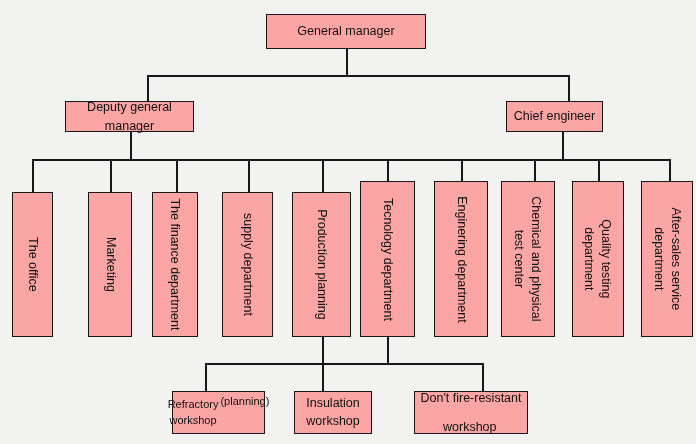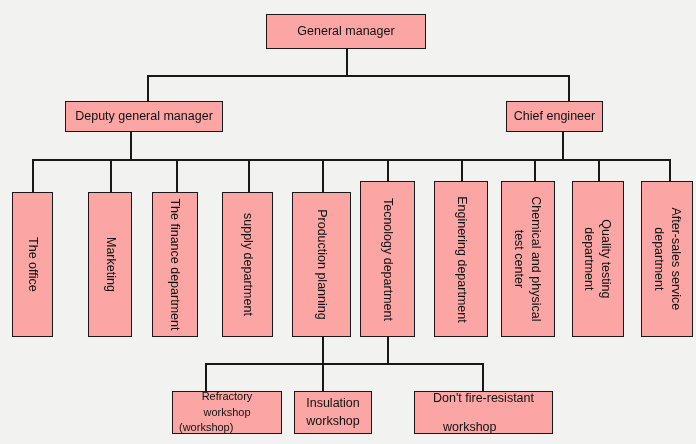--- a/index.html
+++ b/index.html
@@ -93,21 +93,21 @@
   <div class="ln h" style="left:205px; top:363px; width:278px;"></div>
 
   <div class="ln v" style="left:205px; top:363px; height:28px;"></div>
   <div class="ln v" style="left:322px; top:363px; height:28px;"></div>
   <div class="ln v" style="left:482px; top:363px; height:28px;"></div>
 
   <div class="box h" style="left:266px; top:14px; width:160px; height:35px;">
     <span>General manager</span>
   </div>
 
-  <div class="box h" style="left:65px; top:101px; width:158px; height:31px;">
+  <div class="box h" style="left:65px; top:101px; width:129px; height:31px;">
     <span>Deputy general manager</span>
   </div>
 
   <div class="box h" style="left:506px; top:101px; width:97px; height:31px;">
     <span>Chief engineer</span>
   </div>
 
   <div class="box v" style="left:12px; top:192px; width:41px; height:145px;">
     <span class="vtext">The office</span>
   </div>
@@ -150,28 +150,28 @@
     </span>
   </div>
 
   <div class="box v" style="left:641px; top:181px; width:52px; height:156px;">
     <span class="vtext">
       <span>After-sales service</span>
       <span class="l2">department</span>
     </span>
   </div>
 
-  <div class="box h" style="left:172px; top:391px; width:110px; height:43px; flex-direction:column; justify-content:center;">
+  <div class="box h" style="left:172px; top:391px; width:93px; height:43px; flex-direction:row; justify-content:center;">
     <span style="font-size:11px;">Refractory workshop</span>
-    <span style="font-size:11px; align-self:flex-start; padding-left:2px;">(workshop)</span>
+    <span style="font-size:11px; align-self:flex-start; padding-left:2px;">(planning)</span>
   </div>
 
   <div class="box h" style="left:294px; top:391px; width:78px; height:43px; flex-direction:column; justify-content:flex-start;">
     <span>Insulation</span>
     <span>workshop</span>
   </div>
 
-  <div class="box h" style="left:414px; top:391px; width:139px; height:43px; flex-direction:column; justify-content:center;gap:10px;">
+  <div class="box h" style="left:414px; top:391px; width:114px; height:43px; flex-direction:column; justify-content:center;gap:10px;">
     <span>Don't fire-resistant</span>
     <span style="align-self:flex-start; padding-left:24px;">workshop</span>
   </div>
 
 </div>
 
 </body></html>

